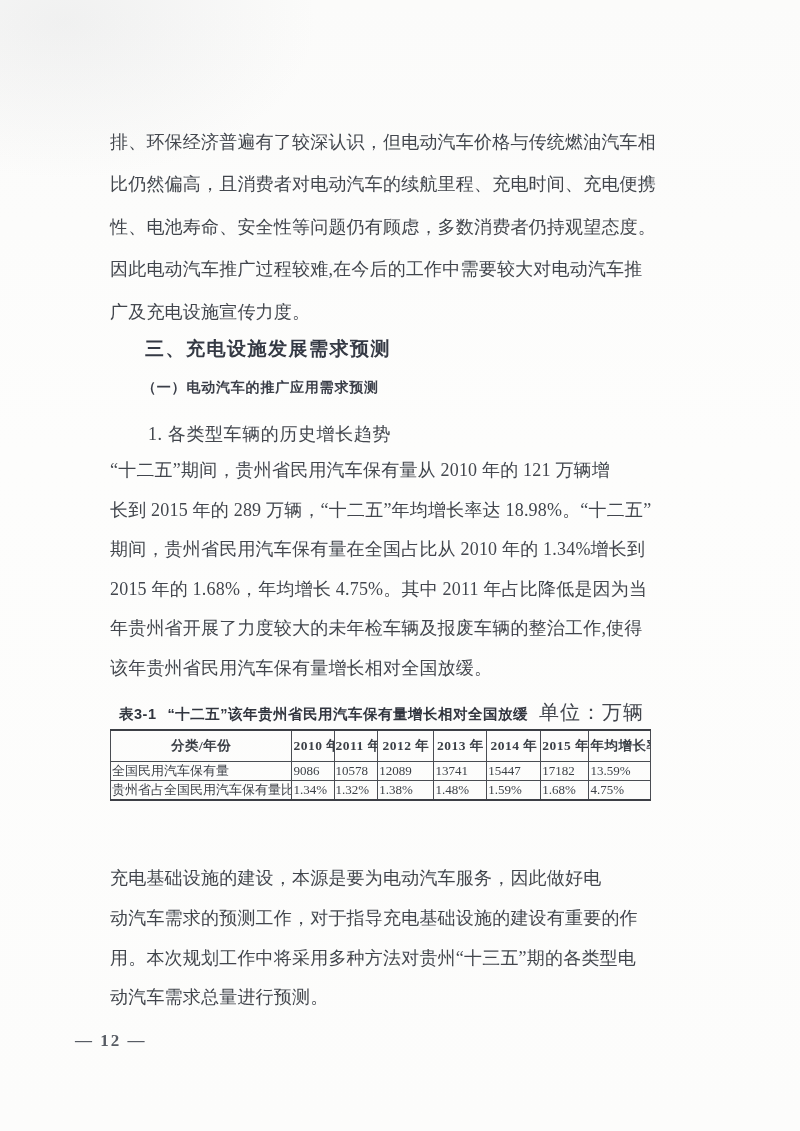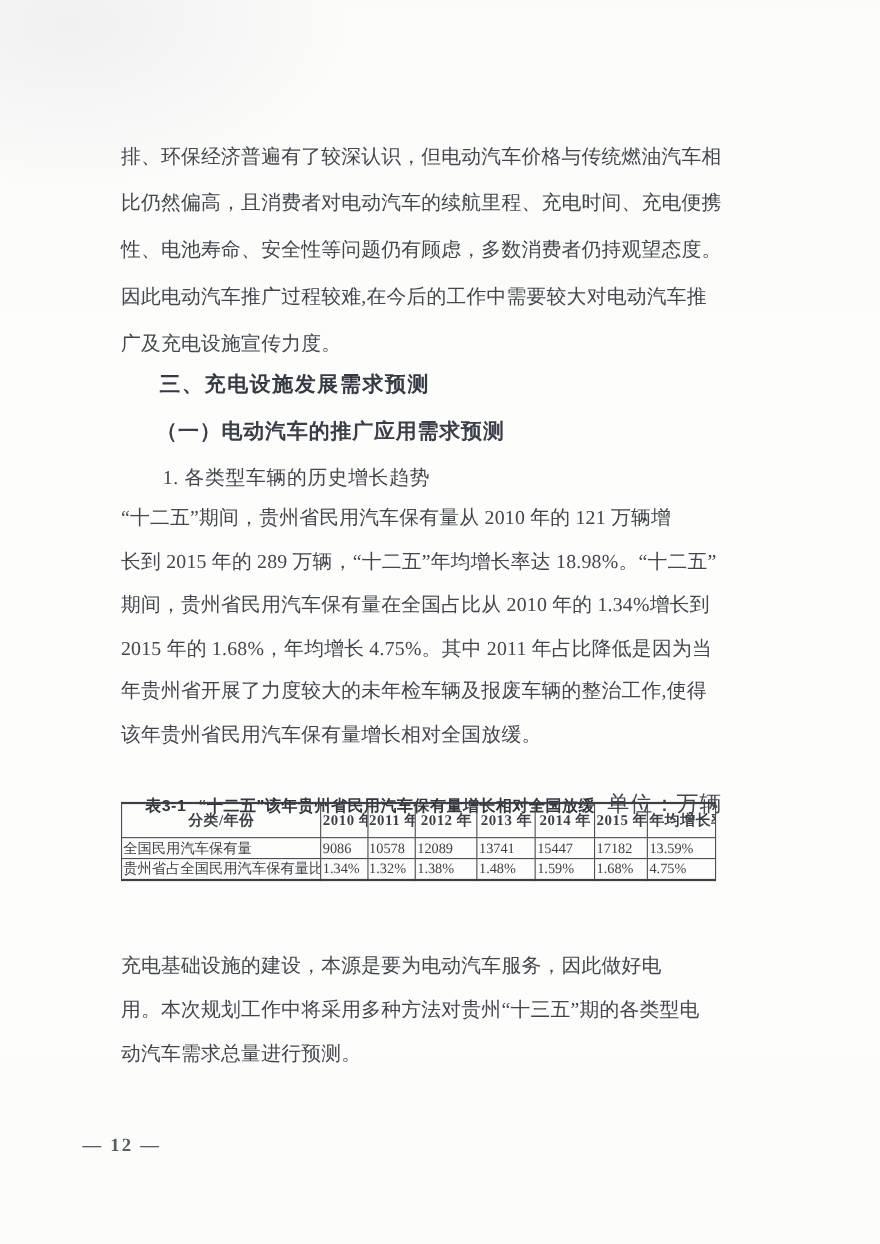--- a/index.html
+++ b/index.html
@@ -21,30 +21,30 @@
   #para2{left:110px;top:451px;width:560px;line-height:39.6px;}
   #para3{left:110px;top:859px;width:560px;line-height:39.8px;}
 
   .h-section{
     left:145px;top:336px;
     font-family:"Liberation Sans","DejaVu Sans",sans-serif;
     font-weight:700;font-size:19px;color:#343944;letter-spacing:1.5px;
   }
   .h-sub{
     left:142px;top:379px;
-    font-weight:700;font-size:19px;color:#3a3e48;letter-spacing:0.8px;
+    font-weight:700;font-size:14px;color:#3a3e48;letter-spacing:0.8px;
   }
   .h-item{font-size:18px;color:#42464d;letter-spacing:0.6px;}
   #h-item1{left:148px;top:422px;}
   #h-item2{left:148px;top:830px;}
 
   .caption-row{
-    left:120px;top:699px;width:541px;
+    left:107px;top:699px;width:541px;
     display:flex;align-items:baseline;justify-content:space-between;
-    padding:0 4px 0 12px;box-sizing:border-box;margin-top:18px;
+    padding:0 4px 0 12px;box-sizing:border-box;
   }
   .caption-label,.caption-title{
     font-family:"Liberation Sans","DejaVu Sans",sans-serif;
     font-weight:700;font-size:14.5px;color:#31353e;letter-spacing:0.5px;
   }
   .caption-unit{font-size:20px;color:#42464d;letter-spacing:1px;}
 
   .data-table{
     left:110px;top:729px;width:541px;
     border-collapse:collapse;table-layout:fixed;
@@ -148,19 +148,20 @@
         <td>1.59%</td>
         <td>1.68%</td>
         <td>4.75%</td>
       </tr>
     </tbody>
   </table>
 
 
   <div id="para3" class="block para">
     <div class="line">充电基础设施的建设，本源是要为电动汽车服务，因此做好电</div>
+    <div class="line">动汽车需求的预测工作，对于指导充电基础设施的建设有重要的作</div>
     <div class="line">用。本次规划工作中将采用多种方法对贵州“十三五”期的各类型电</div>
     <div class="line">动汽车需求总量进行预测。</div>
   </div>
 
   <div class="block page-number">— 12 —</div>
 
 </div>
 
 </body></html>

